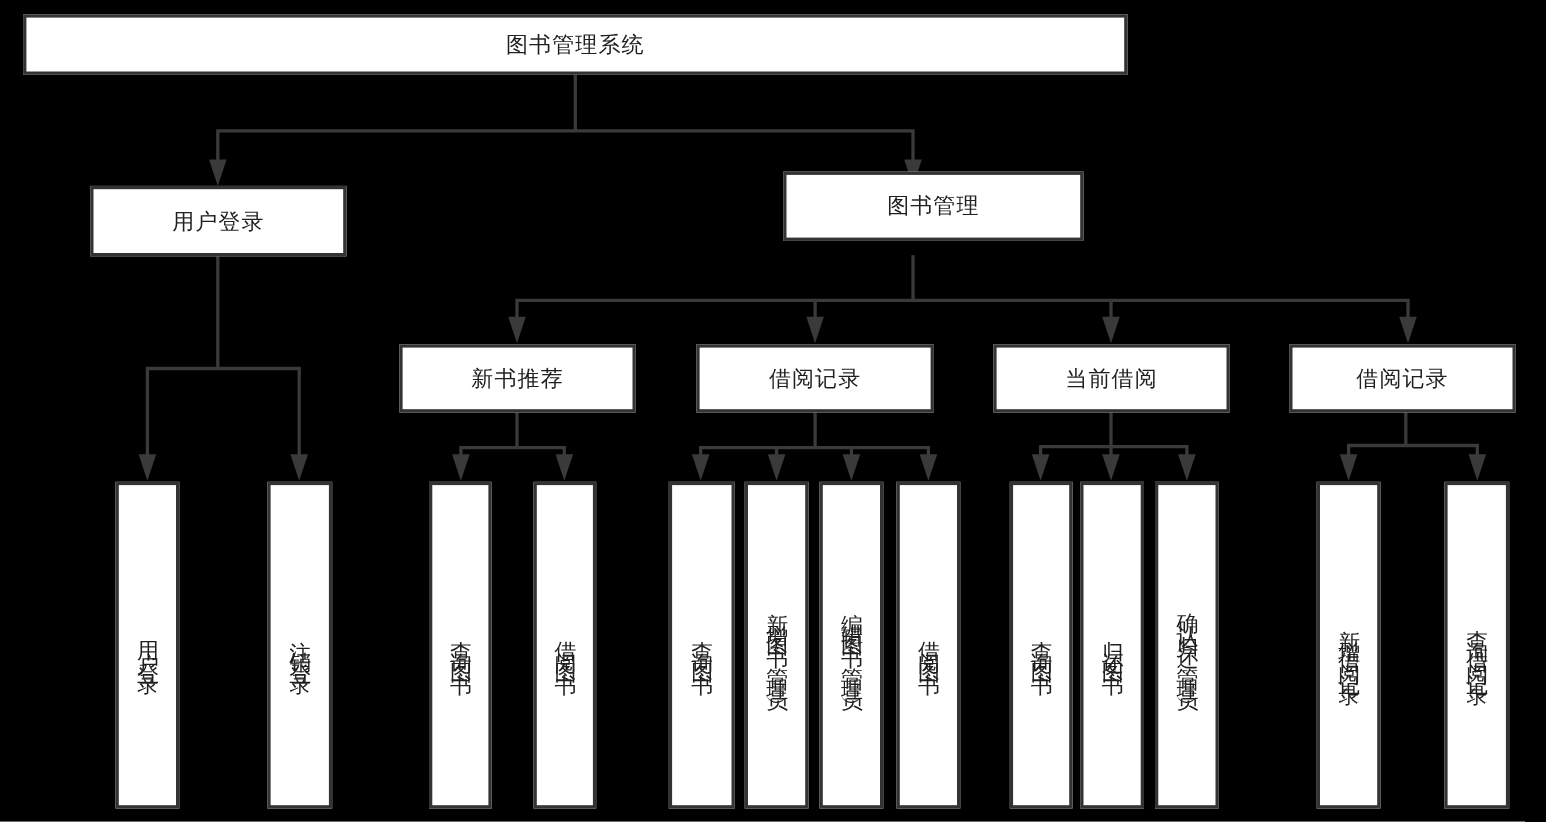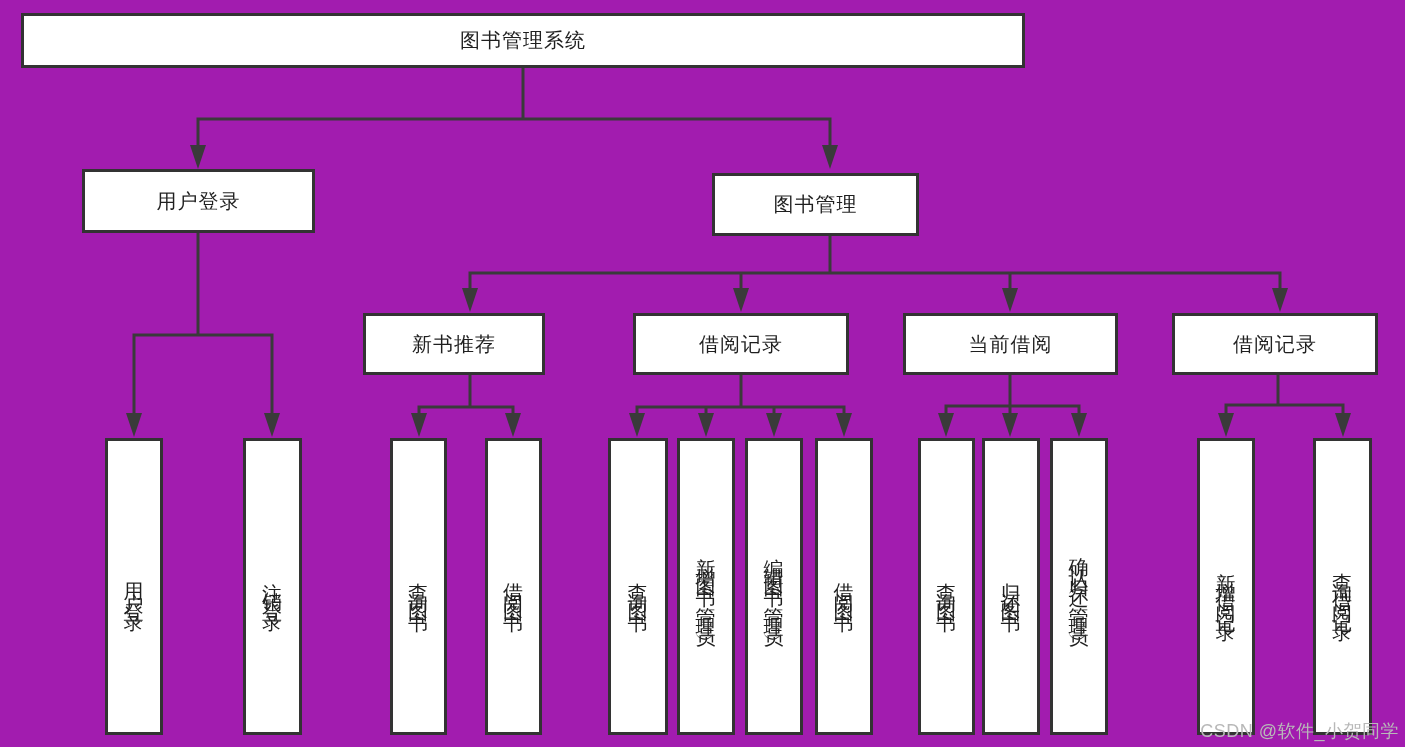--- a/index.html
+++ b/index.html
@@ -1,20 +1,20 @@
 <!DOCTYPE html>
 <html><head>
 <meta charset="utf-8">
 <style>
   html, body { margin: 0; padding: 0; background: #ffffff; }
   #canvas {
     position: relative;
     width: 1405px;
     height: 747px;
-    background: #a21caf;
+    background: #000000;
     font-family: "Liberation Sans", sans-serif;
     overflow: hidden;
   }
   #connectors {
     position: absolute;
     left: 0; top: 0;
     width: 1405px; height: 747px;
   }
   .box {
     position: absolute;
@@ -103,25 +103,25 @@
     </g>
   </svg>
 
   <div class="box" style="left:21px; top:13px; width:1004px; height:55px;">
     <span>图书管理系统</span>
   </div>
 
   <div class="box" style="left:82px; top:169px; width:233px; height:64px;">
     <span>用户登录</span>
   </div>
-  <div class="box" style="left:712px; top:173px; width:207px; height:63px;">
+  <div class="box" style="left:712px; top:156px; width:273px; height:63px;">
     <span>图书管理</span>
   </div>
 
-  <div class="box" style="left:363px; top:313px; width:182px; height:62px;">
+  <div class="box" style="left:363px; top:313px; width:215px; height:62px;">
     <span>新书推荐</span>
   </div>
   <div class="box" style="left:633px; top:313px; width:216px; height:62px;">
     <span>借阅记录</span>
   </div>
   <div class="box" style="left:1172px; top:313px; width:206px; height:62px;">
     <span>借阅记录</span>
   </div>
   <div class="box" style="left:903px; top:313px; width:215px; height:62px;">
     <span>当前借阅</span>
@@ -164,14 +164,13 @@
     <span class="vtext">确认归还（管理员）</span>
   </div>
 
   <div class="box vbox" style="left:1197px; top:438px; width:58px; height:297px;">
     <span class="vtext">新增借阅记录</span>
   </div>
   <div class="box vbox" style="left:1313px; top:438px; width:59px; height:297px;">
     <span class="vtext">查询借阅记录</span>
   </div>
 
-  <div id="watermark">CSDN @软件_小贺同学</div>
 </div>
 
 </body></html>

